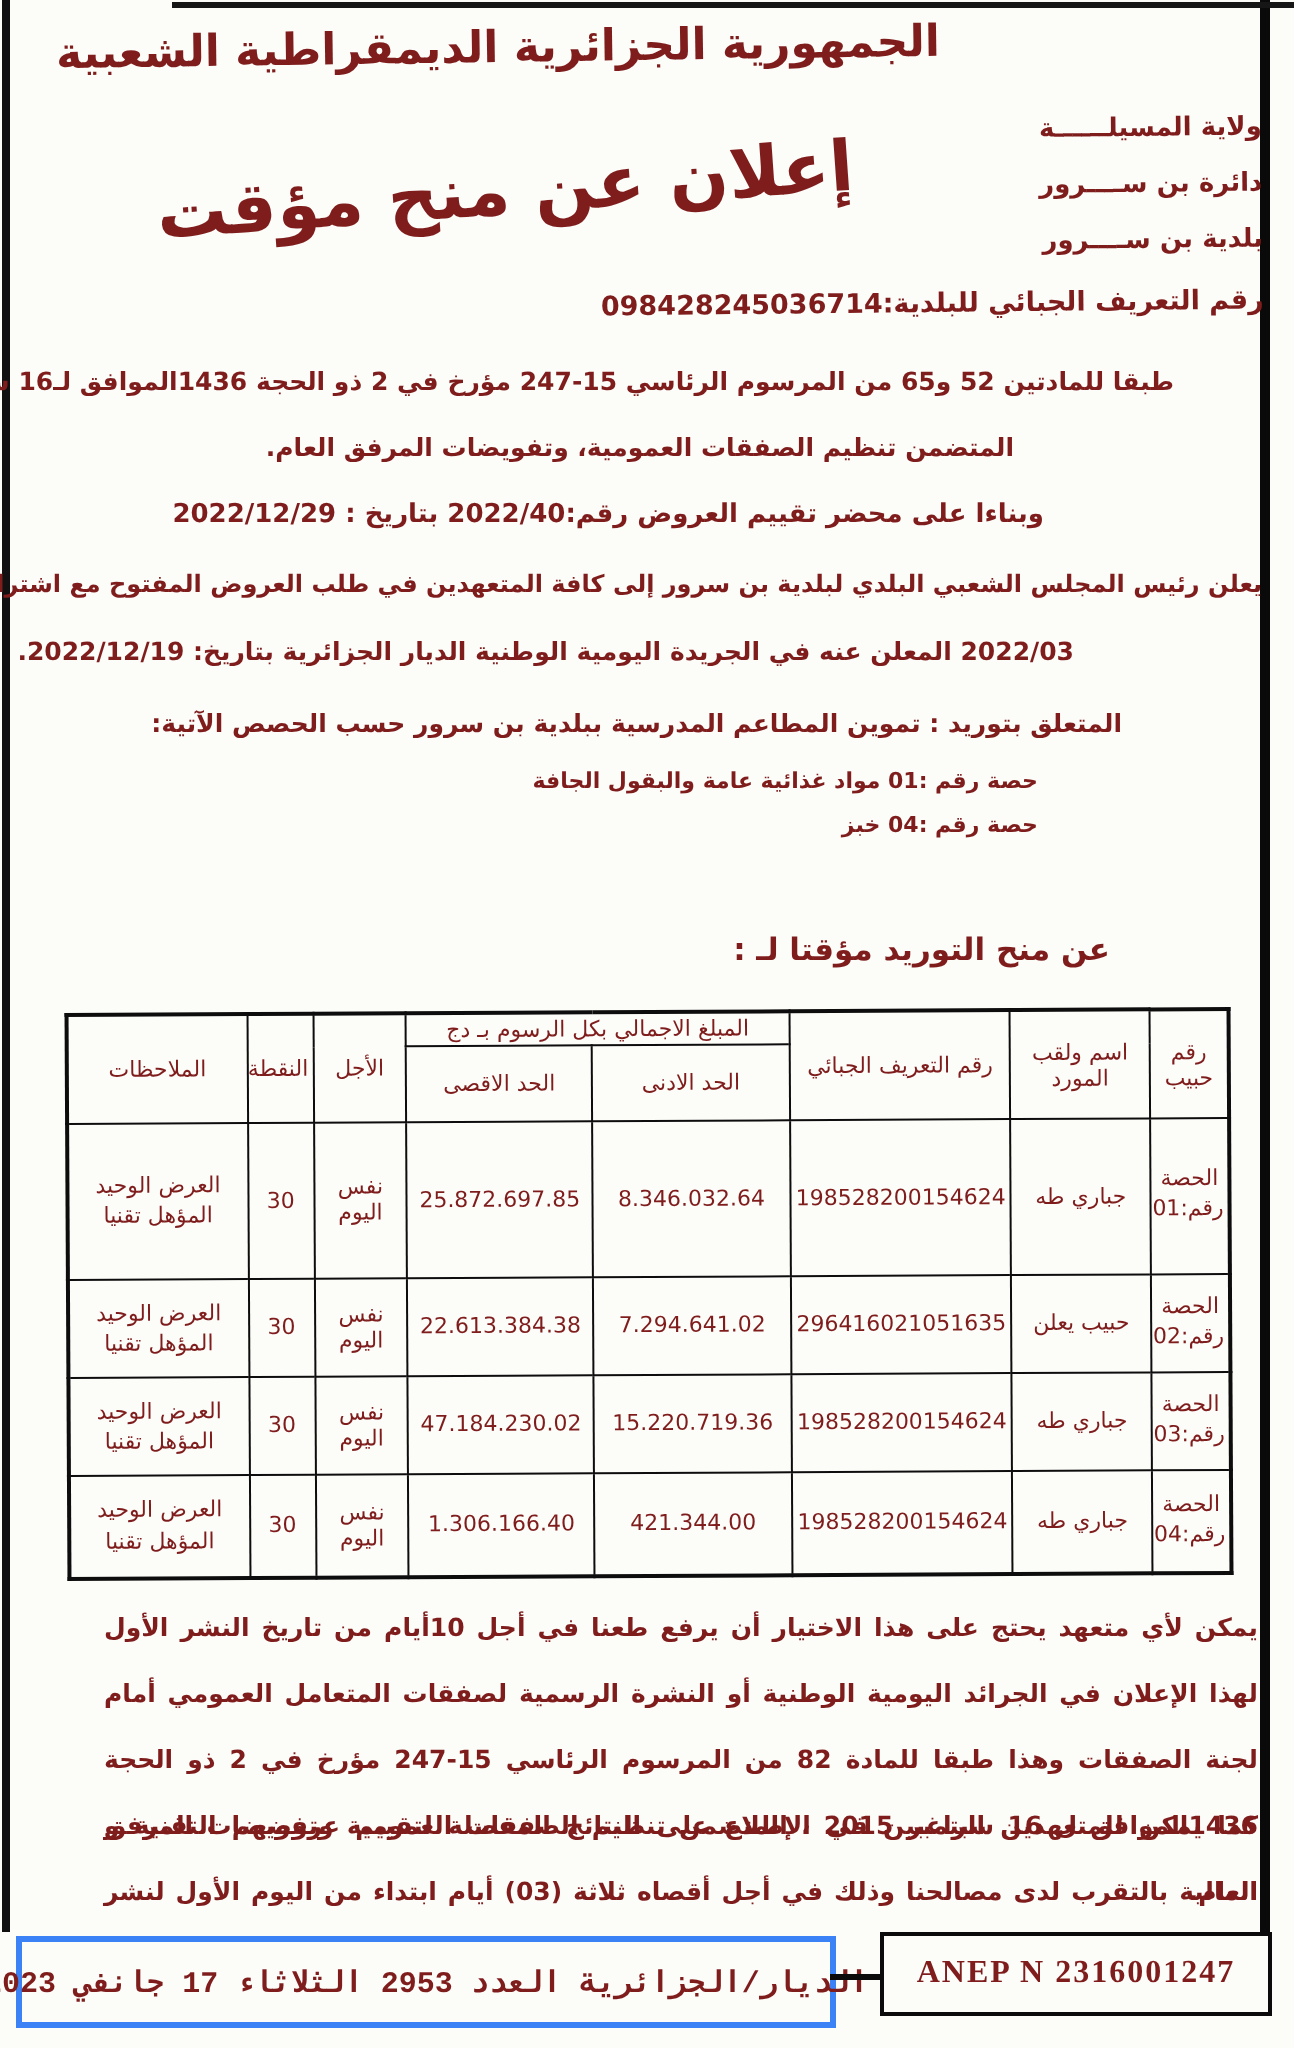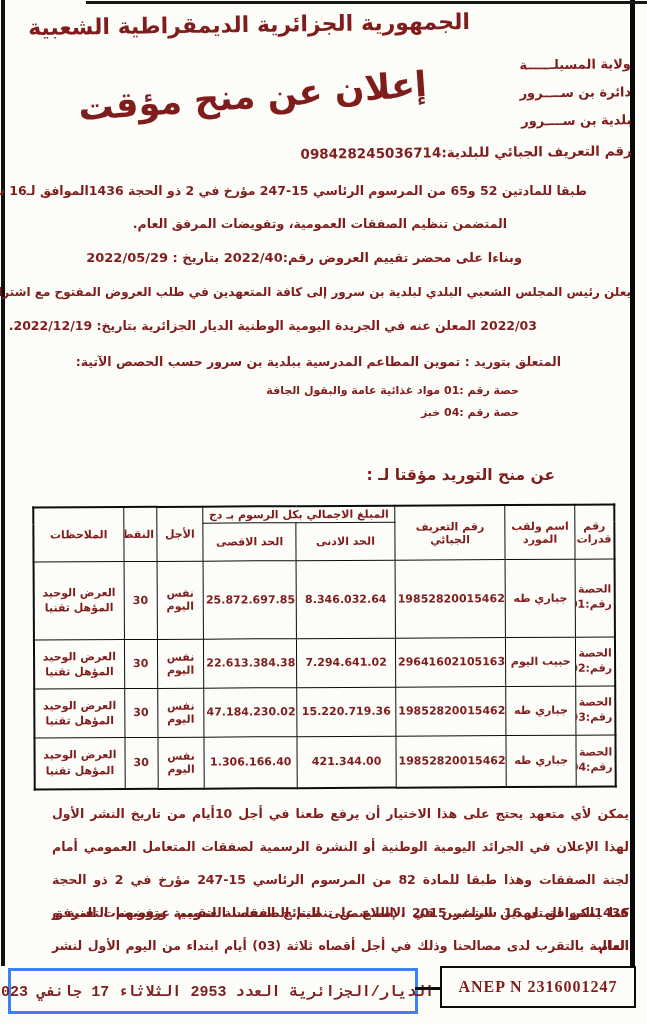--- a/index.html
+++ b/index.html
@@ -25,21 +25,21 @@
   .p3l1{top:285px;right:16px;font-size:12px;}
   .p3l2{top:318px;right:110px;font-size:12.5px;margin-left:19px;}
   .subject{top:354px;right:86px;font-size:12.5px;}
   .lots{position:absolute;top:380px;right:128px;text-align:right;font-size:11px;line-height:22px;}
   .award{position:absolute;top:466px;right:92px;font-size:15.5px;margin-left:48px;}
 
   .grid-wrap{position:absolute;top:505px;right:31px;left:33px;height:284px;transform:rotate(-0.3deg);}
   table.grid{width:100%;height:100%;border-collapse:collapse;table-layout:fixed;direction:rtl;}
   table.grid th,table.grid td{
     border:1.6px solid #0d0d0d;padding:1px 2px;text-align:center;vertical-align:middle;
-    font-size:11px;font-weight:700;overflow:hidden;
+    font-size:11px;font-weight:400;overflow:hidden;
   }
   table.grid{border:2.5px solid #0d0d0d;}
   th.group{font-size:10.5px;}
   td.num{font-size:11.5px;direction:ltr;}
   td.lot{font-size:10.5px;text-align:right;padding-right:3px;line-height:1.35;}
   td.note{font-size:8px;line-height:1.4;}
   td.supplier{font-size:11px;}
   td.deadline{font-size:10.5px;}
 
   .f1{position:absolute;top:797px;right:18px;left:52px;text-align:justify;font-size:12.5px;line-height:33px;}
@@ -72,21 +72,21 @@
     <div>ولاية المسيلــــــة</div>
     <div>دائرة بن ســــرور</div>
     <div>بلدية بن ســــرور</div>
     <div class="tax">رقم التعريف الجبائي للبلدية:098428245036714</div>
   </div>
 
   <div class="big-title">إعلان عن منح مؤقت</div>
 
   <div class="line p1l1">طبقا للمادتين 52 و65 من المرسوم الرئاسي 15-247 مؤرخ في 2 ذو الحجة 1436الموافق لـ16 سبتمبر 2015 ،</div>
   <div class="line p1l2">المتضمن تنظيم الصفقات العمومية، وتفويضات المرفق العام.</div>
-  <div class="line p2">وبناءا على محضر تقييم العروض رقم:2022/40 بتاريخ : 2022/05/29</div>
+  <div class="line p2">وبناءا على محضر تقييم العروض رقم:2022/40 بتاريخ : 2022/12/29</div>
   <div class="line p3l1">يعلن رئيس المجلس الشعبي البلدي لبلدية بن سرور إلى كافة المتعهدين في طلب العروض المفتوح مع اشتراط قدرات دنيا رقم:</div>
   <div class="line p3l2">2022/03 المعلن عنه في الجريدة اليومية الوطنية الديار الجزائرية  بتاريخ: 2022/12/19.</div>
   <div class="line subject">المتعلق بتوريد : تموين المطاعم المدرسية ببلدية بن سرور   حسب الحصص الآتية:</div>
 
   <div class="lots">
     <div>حصة رقم :01 مواد غذائية عامة والبقول الجافة</div>
     <div>حصة رقم :04 خبز</div>
   </div>
 
   <div class="award">عن منح  التوريد مؤقتا لـ :</div>
@@ -98,21 +98,21 @@
           <col style="width:12%">
           <col style="width:19%">
         <col style="width:17%">
           <col style="width:16%">
           <col style="width:8%">
         <col style="width:5.7%">
           <col style="width:15.5%">
       </colgroup>
       <thead>
         <tr>
-          <th rowspan="2" style="height:40px;">رقم قدرات</th>
+          <th rowspan="2" style="height:40px;">رقم حبيب</th>
           <th rowspan="2">اسم ولقب المورد</th>
           <th rowspan="2">رقم التعريف الجبائي</th>
           <th colspan="2" class="group">المبلغ الاجمالي بكل الرسوم بـ دج</th>
           <th rowspan="2">الأجل</th>
           <th rowspan="2">النقطة</th>
           <th rowspan="2">الملاحظات</th>
         </tr>
         <tr>
           <th style="height:35px;">الحد الادنى</th>
           <th>الحد الاقصى</th>
@@ -124,21 +124,21 @@
           <td class="supplier">جباري طه</td>
           <td class="num">198528200154624</td>
           <td class="num">8.346.032.64</td>
           <td class="num">25.872.697.85</td>
           <td class="deadline">نفس اليوم</td>
           <td class="num">30</td>
           <td class="note">العرض الوحيد المؤهل تقنيا</td>
         </tr>
         <tr style="height:46px;">
           <td class="lot">الحصة رقم:02</td>
-          <td class="supplier">حبيب اليوم</td>
+          <td class="supplier">حبيب يعلن</td>
           <td class="num">296416021051635</td>
           <td class="num">7.294.641.02</td>
           <td class="num">22.613.384.38</td>
           <td class="deadline">نفس اليوم</td>
           <td class="num">30</td>
           <td class="note">العرض الوحيد المؤهل تقنيا</td>
         </tr>
         <tr style="height:45px;">
           <td class="lot">الحصة رقم:03</td>
           <td class="supplier">جباري طه</td>

